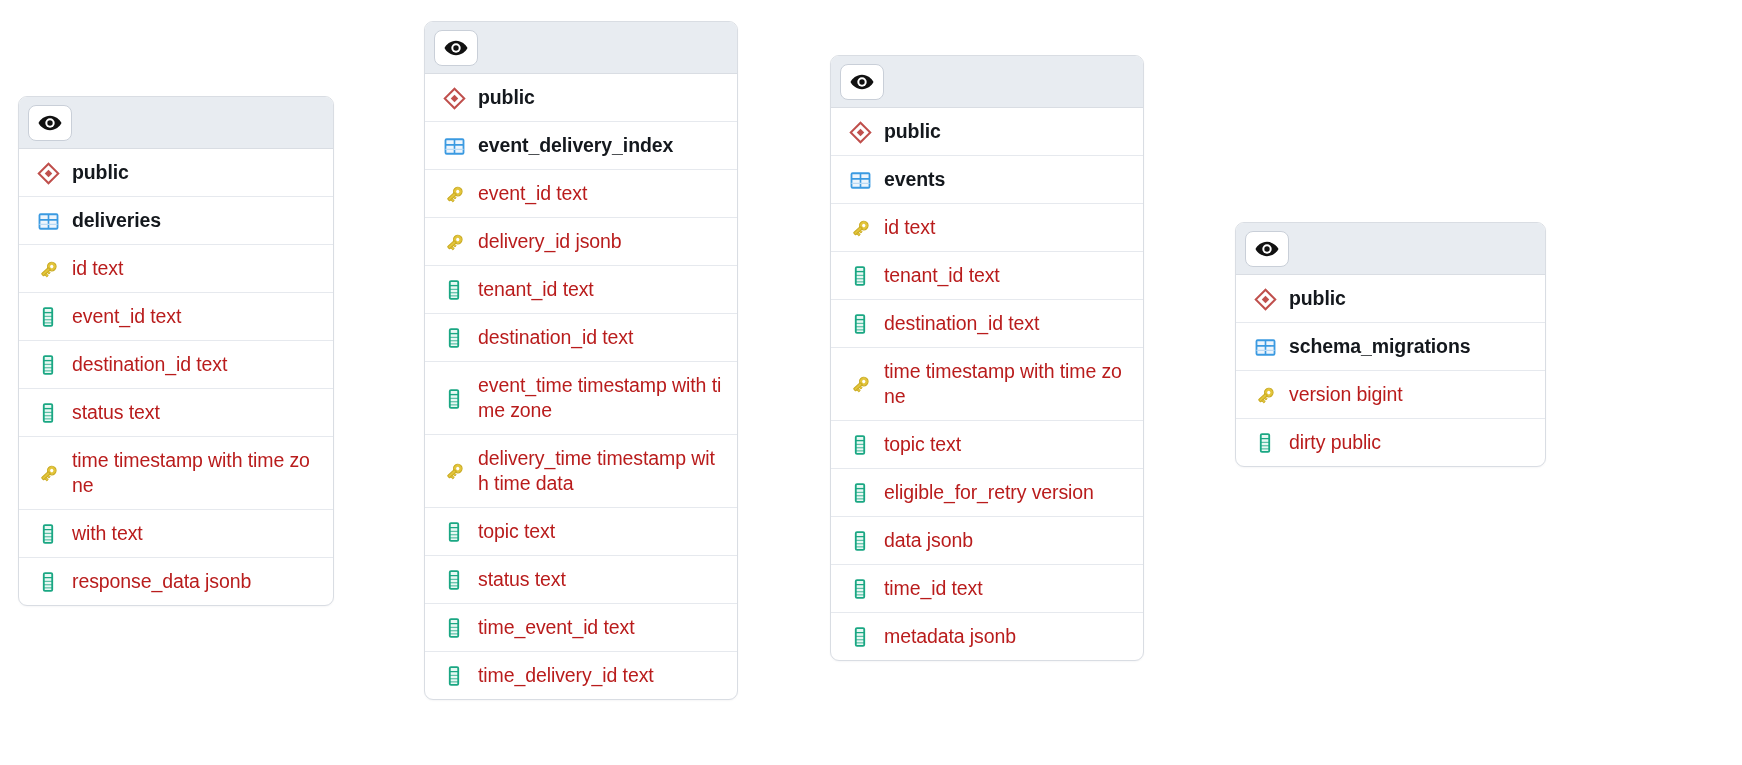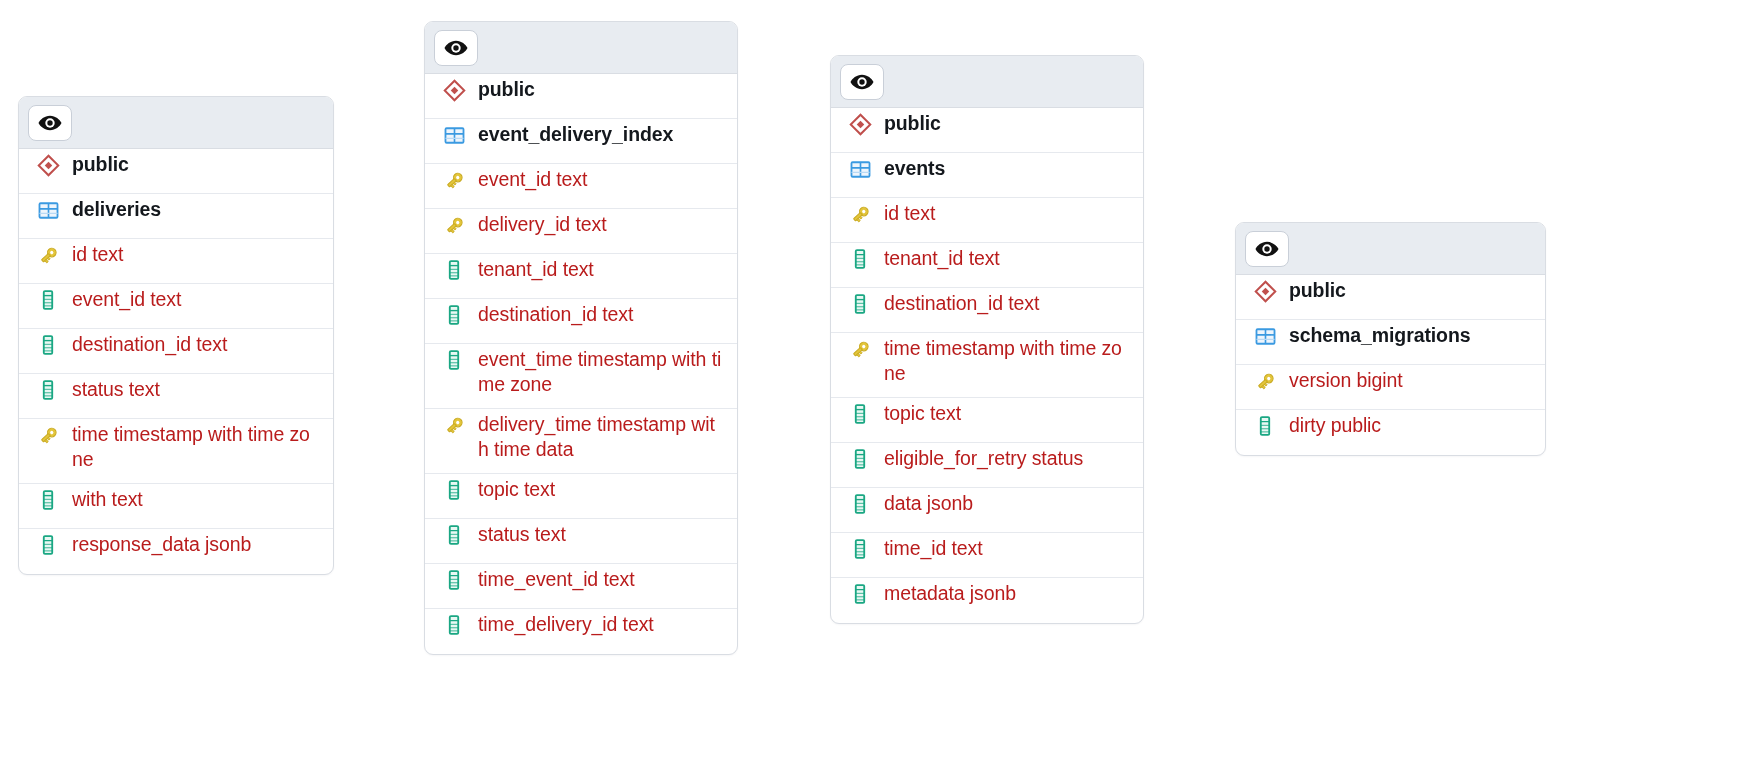--- a/index.html
+++ b/index.html
@@ -49,23 +49,23 @@
     border: 1px solid #c9cfd8;
     border-radius: 8px;
     display: flex;
     align-items: center;
     justify-content: center;
     cursor: pointer;
   }
 
   .row {
     display: flex;
-    align-items: flex-start;
+    align-items: center;
     border-bottom: 1px solid #e6e9ee;
-    padding: 3px 14px 11px 16px;
+    padding: 11px 14px 11px 16px;
     min-height: 45px;
   }
   .row:last-child { border-bottom: none; }
 
   .row-icon {
     flex: 0 0 auto;
     width: 26px;
     height: 24px;
     display: flex;
     align-items: center;
@@ -271,21 +271,21 @@
             <svg width="23" height="23" viewBox="0 0 24 24" aria-hidden="true">
               <g transform="rotate(-42 12 12)">
                 <circle cx="16.6" cy="12" r="4.5" fill="#e3c53b" stroke="#c8a91f" stroke-width="1.1"></circle>
                 <circle cx="16.6" cy="12" r="1.7" fill="#ffffff"></circle>
                 <rect x="3.6" y="10.4" width="9.6" height="3.2" rx="0.6" fill="#e3c53b" stroke="#c8a91f" stroke-width="1"></rect>
                 <rect x="5.4" y="13.3" width="2.1" height="3.3" rx="0.5" fill="#e3c53b" stroke="#c8a91f" stroke-width="0.9"></rect>
                 <rect x="9.0" y="13.3" width="2.0" height="2.5" rx="0.5" fill="#e3c53b" stroke="#c8a91f" stroke-width="0.9"></rect>
               </g>
             </svg>
           </span>
-          <span class="row-label">delivery_id text</span>
+          <span class="row-label">delivery_id jsonb</span>
         </div>
         <div class="row column">
           <span class="row-icon">
             <svg width="22" height="22" viewBox="0 0 24 24" aria-hidden="true">
               <rect x="7.4" y="2.3" width="9.2" height="19.4" rx="1.3" fill="#e8f8f3" stroke="#1aa783" stroke-width="2"></rect>
               <line x1="7.4" y1="7.2" x2="16.6" y2="7.2" stroke="#1aa783" stroke-width="1.5"></line>
               <line x1="7.4" y1="11.3" x2="16.6" y2="11.3" stroke="#1aa783" stroke-width="1.2" opacity="0.75"></line>
               <line x1="7.4" y1="15.0" x2="16.6" y2="15.0" stroke="#1aa783" stroke-width="1.2" opacity="0.75"></line>
               <line x1="7.4" y1="18.4" x2="16.6" y2="18.4" stroke="#1aa783" stroke-width="1.2" opacity="0.75"></line>
             </svg>
@@ -480,21 +480,21 @@
         <div class="row column">
           <span class="row-icon">
             <svg width="22" height="22" viewBox="0 0 24 24" aria-hidden="true">
               <rect x="7.4" y="2.3" width="9.2" height="19.4" rx="1.3" fill="#e8f8f3" stroke="#1aa783" stroke-width="2"></rect>
               <line x1="7.4" y1="7.2" x2="16.6" y2="7.2" stroke="#1aa783" stroke-width="1.5"></line>
               <line x1="7.4" y1="11.3" x2="16.6" y2="11.3" stroke="#1aa783" stroke-width="1.2" opacity="0.75"></line>
               <line x1="7.4" y1="15.0" x2="16.6" y2="15.0" stroke="#1aa783" stroke-width="1.2" opacity="0.75"></line>
               <line x1="7.4" y1="18.4" x2="16.6" y2="18.4" stroke="#1aa783" stroke-width="1.2" opacity="0.75"></line>
             </svg>
           </span>
-          <span class="row-label">eligible_for_retry status</span>
+          <span class="row-label">eligible_for_retry version</span>
         </div>
         <div class="row column">
           <span class="row-icon">
             <svg width="22" height="22" viewBox="0 0 24 24" aria-hidden="true">
               <rect x="7.4" y="2.3" width="9.2" height="19.4" rx="1.3" fill="#e8f8f3" stroke="#1aa783" stroke-width="2"></rect>
               <line x1="7.4" y1="7.2" x2="16.6" y2="7.2" stroke="#1aa783" stroke-width="1.5"></line>
               <line x1="7.4" y1="11.3" x2="16.6" y2="11.3" stroke="#1aa783" stroke-width="1.2" opacity="0.75"></line>
               <line x1="7.4" y1="15.0" x2="16.6" y2="15.0" stroke="#1aa783" stroke-width="1.2" opacity="0.75"></line>
               <line x1="7.4" y1="18.4" x2="16.6" y2="18.4" stroke="#1aa783" stroke-width="1.2" opacity="0.75"></line>
             </svg>

